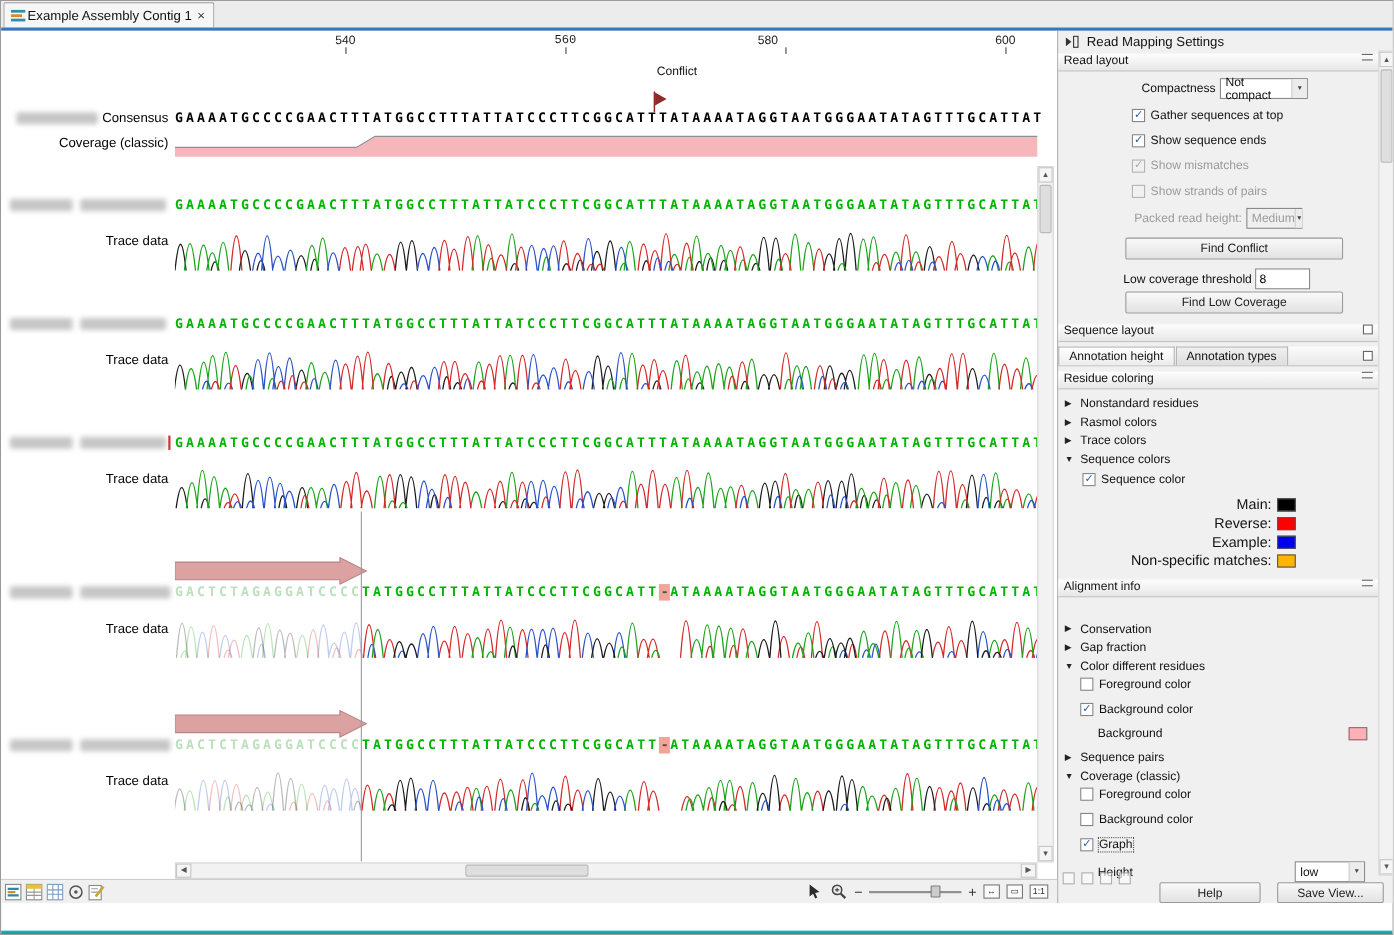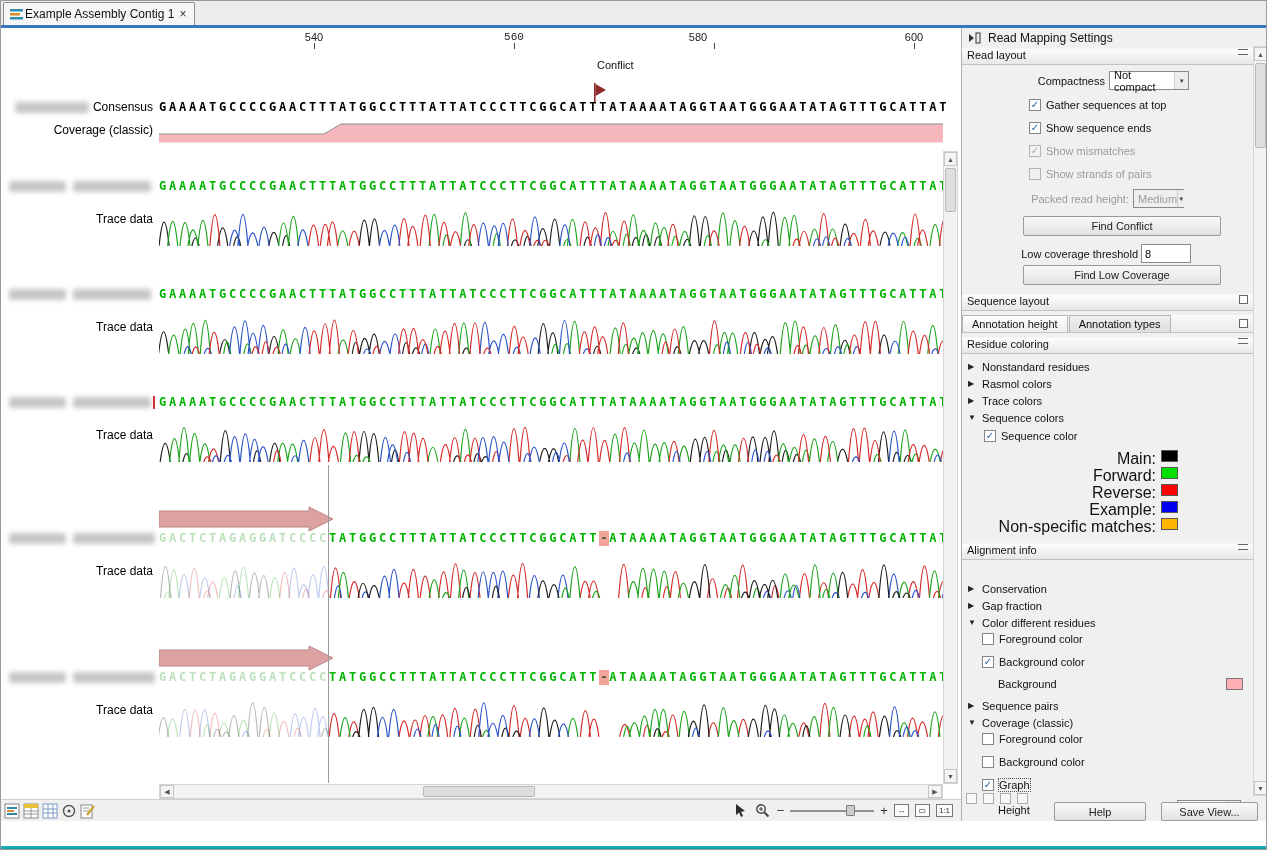--- a/index.html
+++ b/index.html
@@ -66,21 +66,21 @@
       align-items:center;justify-content:center;flex:none}
   .cb.checked::after{content:"✓";font-size:10px;font-weight:bold;color:#235d9f;margin-top:-1px}
   .cb-row.disabled .cb{border-color:#b4b4b4;background:#f1f1f1}
   .cb-row.disabled .cb.checked::after{color:#a9a9a9}
   .cb-row.disabled .cb-label{color:#9b9b9b}
   .cb-row.focus .cb-label{outline:1px dotted #555}
   .tree-row{height:17px;display:flex;align-items:center;padding-left:6px;gap:5px;font-size:11px}
   .tri{width:9px;display:inline-flex}
   .tri::after{content:"▶";font-size:8px;color:#222}
   .tri.exp::after{content:"▼"}
-  .color-row{display:flex;align-items:flex-start;justify-content:flex-end;height:17px;padding-right:75px;font-size:16px}
+  .color-row{display:flex;align-items:center;justify-content:flex-end;height:17px;padding-right:75px;font-size:13px}
   .swatch{width:17px;height:12px;border:1px solid #555;margin-left:5px;flex:none}
   .swatch-row{display:flex;align-items:center;height:14px;margin:2px 10px 6px 36px}
   .swatch-row .swatch{margin-left:auto;border-color:#777}
   .height-row{display:flex;align-items:center;height:19px;margin:5px 12px 0 36px}
   .height-row .select{margin-left:auto;width:64px}
   .ann-row{display:flex;align-items:stretch;height:18px;margin-top:4px;background:linear-gradient(#fbfbfb,#e8e8e8);border-bottom:1px solid #c4c4c4}
   .ann-tab{display:flex;align-items:center;padding:0 9px;font-size:11px;border:1px solid #b5b5b5;border-bottom:none;
            background:linear-gradient(#ffffff,#ececec);margin-right:1px}
   .ann-tab.alt{background:linear-gradient(#f0f0f0,#dedede)}
   .ann-row .gh-box{align-self:center;margin-right:5px}
@@ -334,24 +334,20 @@
         <span class="cb checked"></span>
         <span class="cb-label">Sequence color</span>
       </div>
 
       <div id="color-rows" style="margin-top:3px">
           <div class="color-row">
             <span>Main:</span>
             <span class="swatch" style="background: rgb(0, 0, 0);"></span>
           </div>
           <div class="color-row">
-            <span>Forward:</span>
-            <span class="swatch" style="background: rgb(0, 224, 0);"></span>
-          </div>
-          <div class="color-row">
             <span>Reverse:</span>
             <span class="swatch" style="background: rgb(255, 0, 0);"></span>
           </div>
           <div class="color-row">
             <span>Example:</span>
             <span class="swatch" style="background: rgb(0, 0, 238);"></span>
           </div>
           <div class="color-row">
             <span>Non-specific matches:</span>
             <span class="swatch" style="background: rgb(255, 180, 0);"></span>

